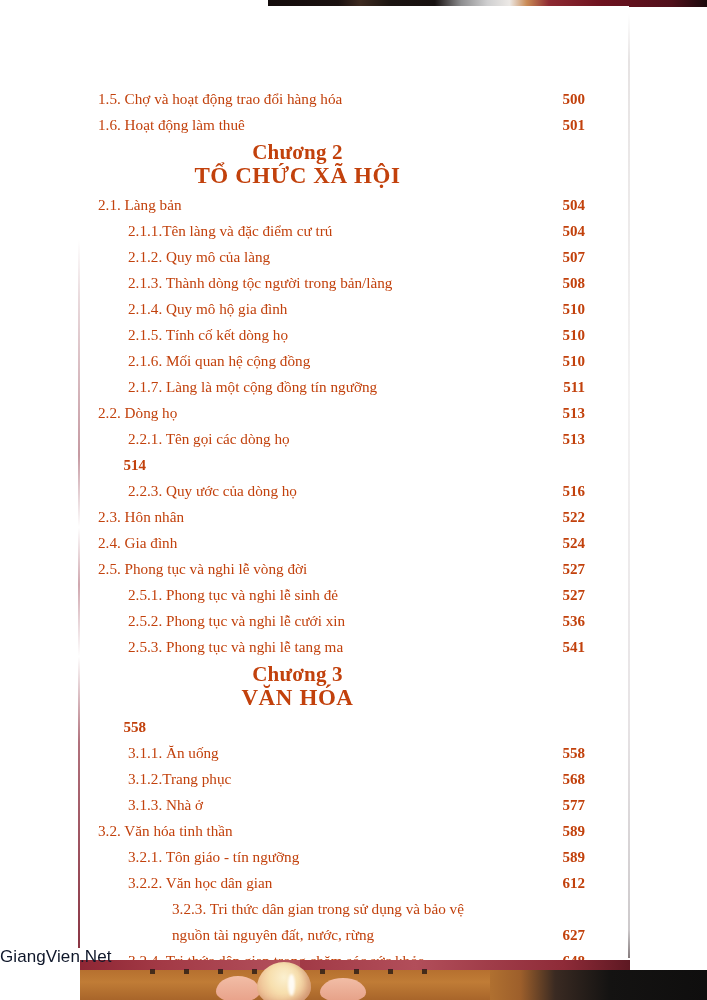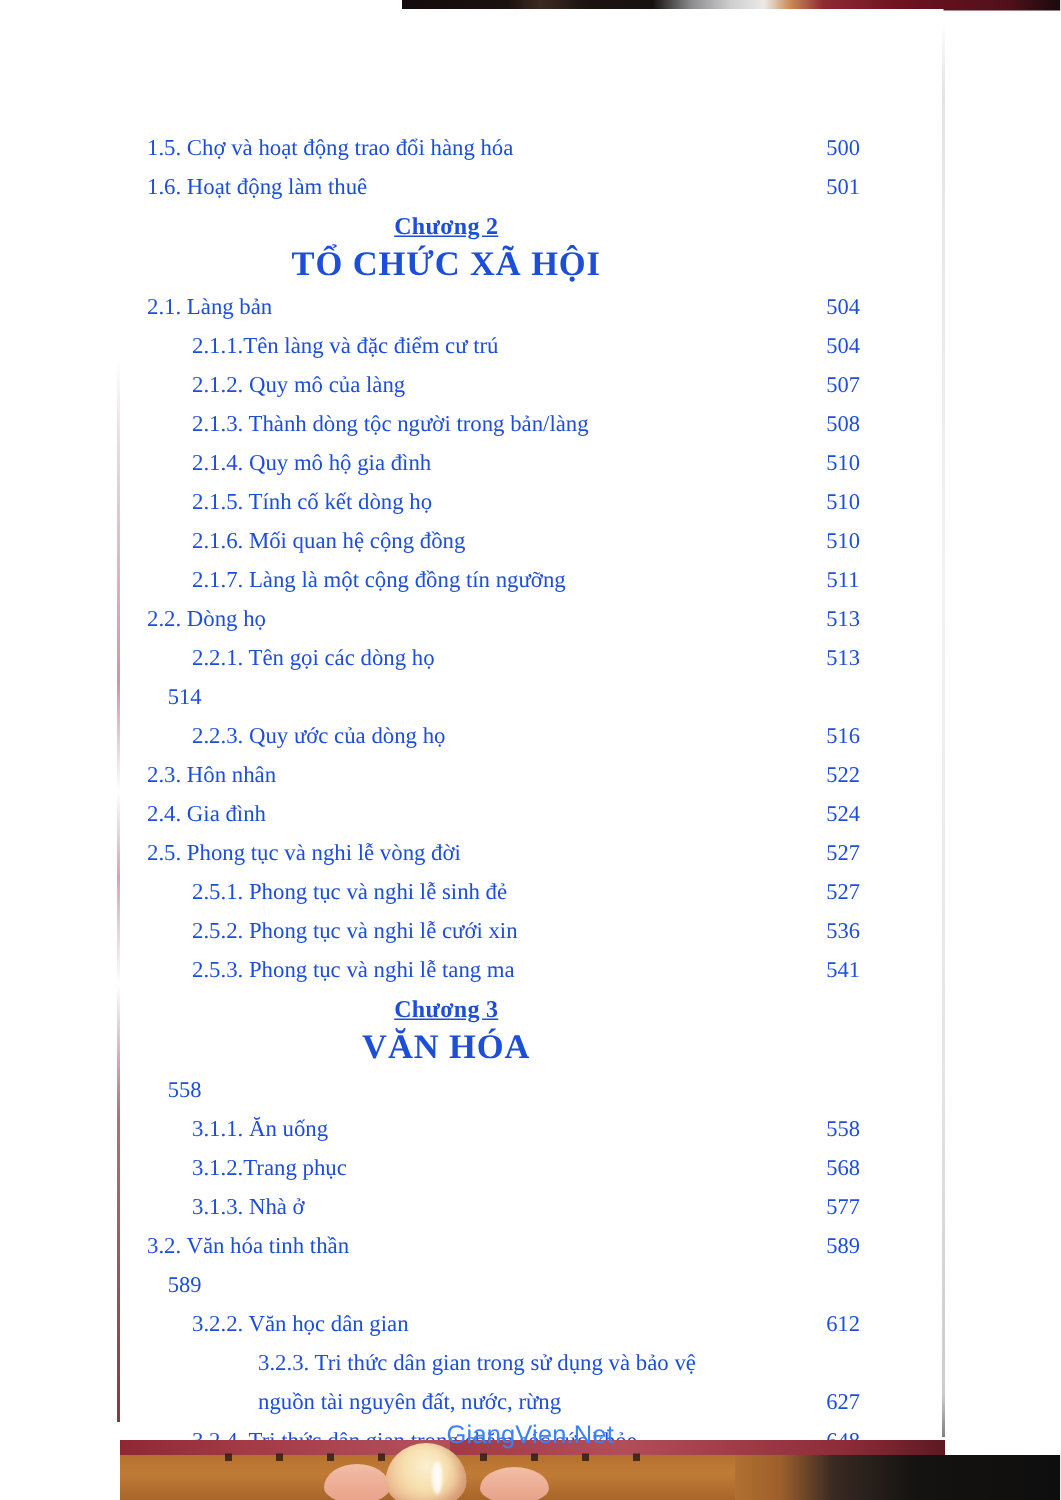--- a/index.html
+++ b/index.html
@@ -108,65 +108,65 @@
     border-radius: 50%;
     background: rgba(255,255,255,0.85);
     filter: blur(1px);
   }
 
   
   .watermark {
     position: absolute;
     left: 0; top: 947px;
     width: 707px;
-    text-align: center;
-    color: #3b82f6;
+    text-align: left;
+    color: #0f172a;
     font-family: "Liberation Sans", sans-serif;
     font-size: 17px;
     font-weight: 400;
     letter-spacing: 0.1px;
     z-index: 20;
   }
 
   
   .toc {
     position: absolute;
     left: 78px; top: 86px;
     width: 497px;
-    color: #1d4ed8;
+    color: #c2410c;
   }
   .row {
     display: flex;
     align-items: flex-start;
     justify-content: space-between;
     font-size: 15.2px;
     line-height: 26px;
     white-space: nowrap;
   }
   .row .label { flex: 0 1 auto; }
   .row .page {
     flex: 0 0 auto;
-    font-weight: normal;
+    font-weight: bold;
     font-size: 15px;
-    text-align: center;
+    text-align: right;
     width: 46px;
     margin-left: 12px;
     position: relative;
     left: 10px;
   }
   .lvl0 .label { padding-left: 20px; }
   .lvl1 .label { padding-left: 50px; }
   .wrap .label { white-space: normal; max-width: 440px; line-height: 26px; margin-left: 44px; }
 
   .chapter {
     text-align: center;
     font-weight: bold;
     line-height: 24px;
   }
-  .chapter .cnum { font-size: 16px; letter-spacing: 0.2px; text-decoration: underline; }
+  .chapter .cnum { font-size: 21px; letter-spacing: 0.2px; }
   .chapter .ctitle { font-size: 23px; letter-spacing: 0.6px; }
   .chapter-block { margin: 2px 0 4px 0; padding-right: 58px; }
 </style>
 </head>
 <body>
 
 <div id="page">
 
   <div class="top-dark-strip"></div>
   <div class="page-sheet"></div>
@@ -284,20 +284,21 @@
       </div>
       <div class="row lvl1">
         <span class="label">3.1.3. Nhà ở</span>
         <span class="page">577</span>
       </div>
       <div class="row lvl0">
         <span class="label">3.2. Văn hóa tinh thần</span>
         <span class="page">589</span>
       </div>
       <div class="row lvl1">
+        <span class="label">3.2.1. Tôn giáo - tín ngưỡng</span>
         <span class="page">589</span>
       </div>
       <div class="row lvl1">
         <span class="label">3.2.2. Văn học dân gian</span>
         <span class="page">612</span>
       </div>
       <div class="row lvl1 wrap">
         <span class="label">3.2.3. Tri thức dân gian trong sử dụng và bảo vệ nguồn tài nguyên đất, nước, rừng</span>
         <span class="page" style="align-self:flex-end;margin-left:31px;">627</span>
       </div>

